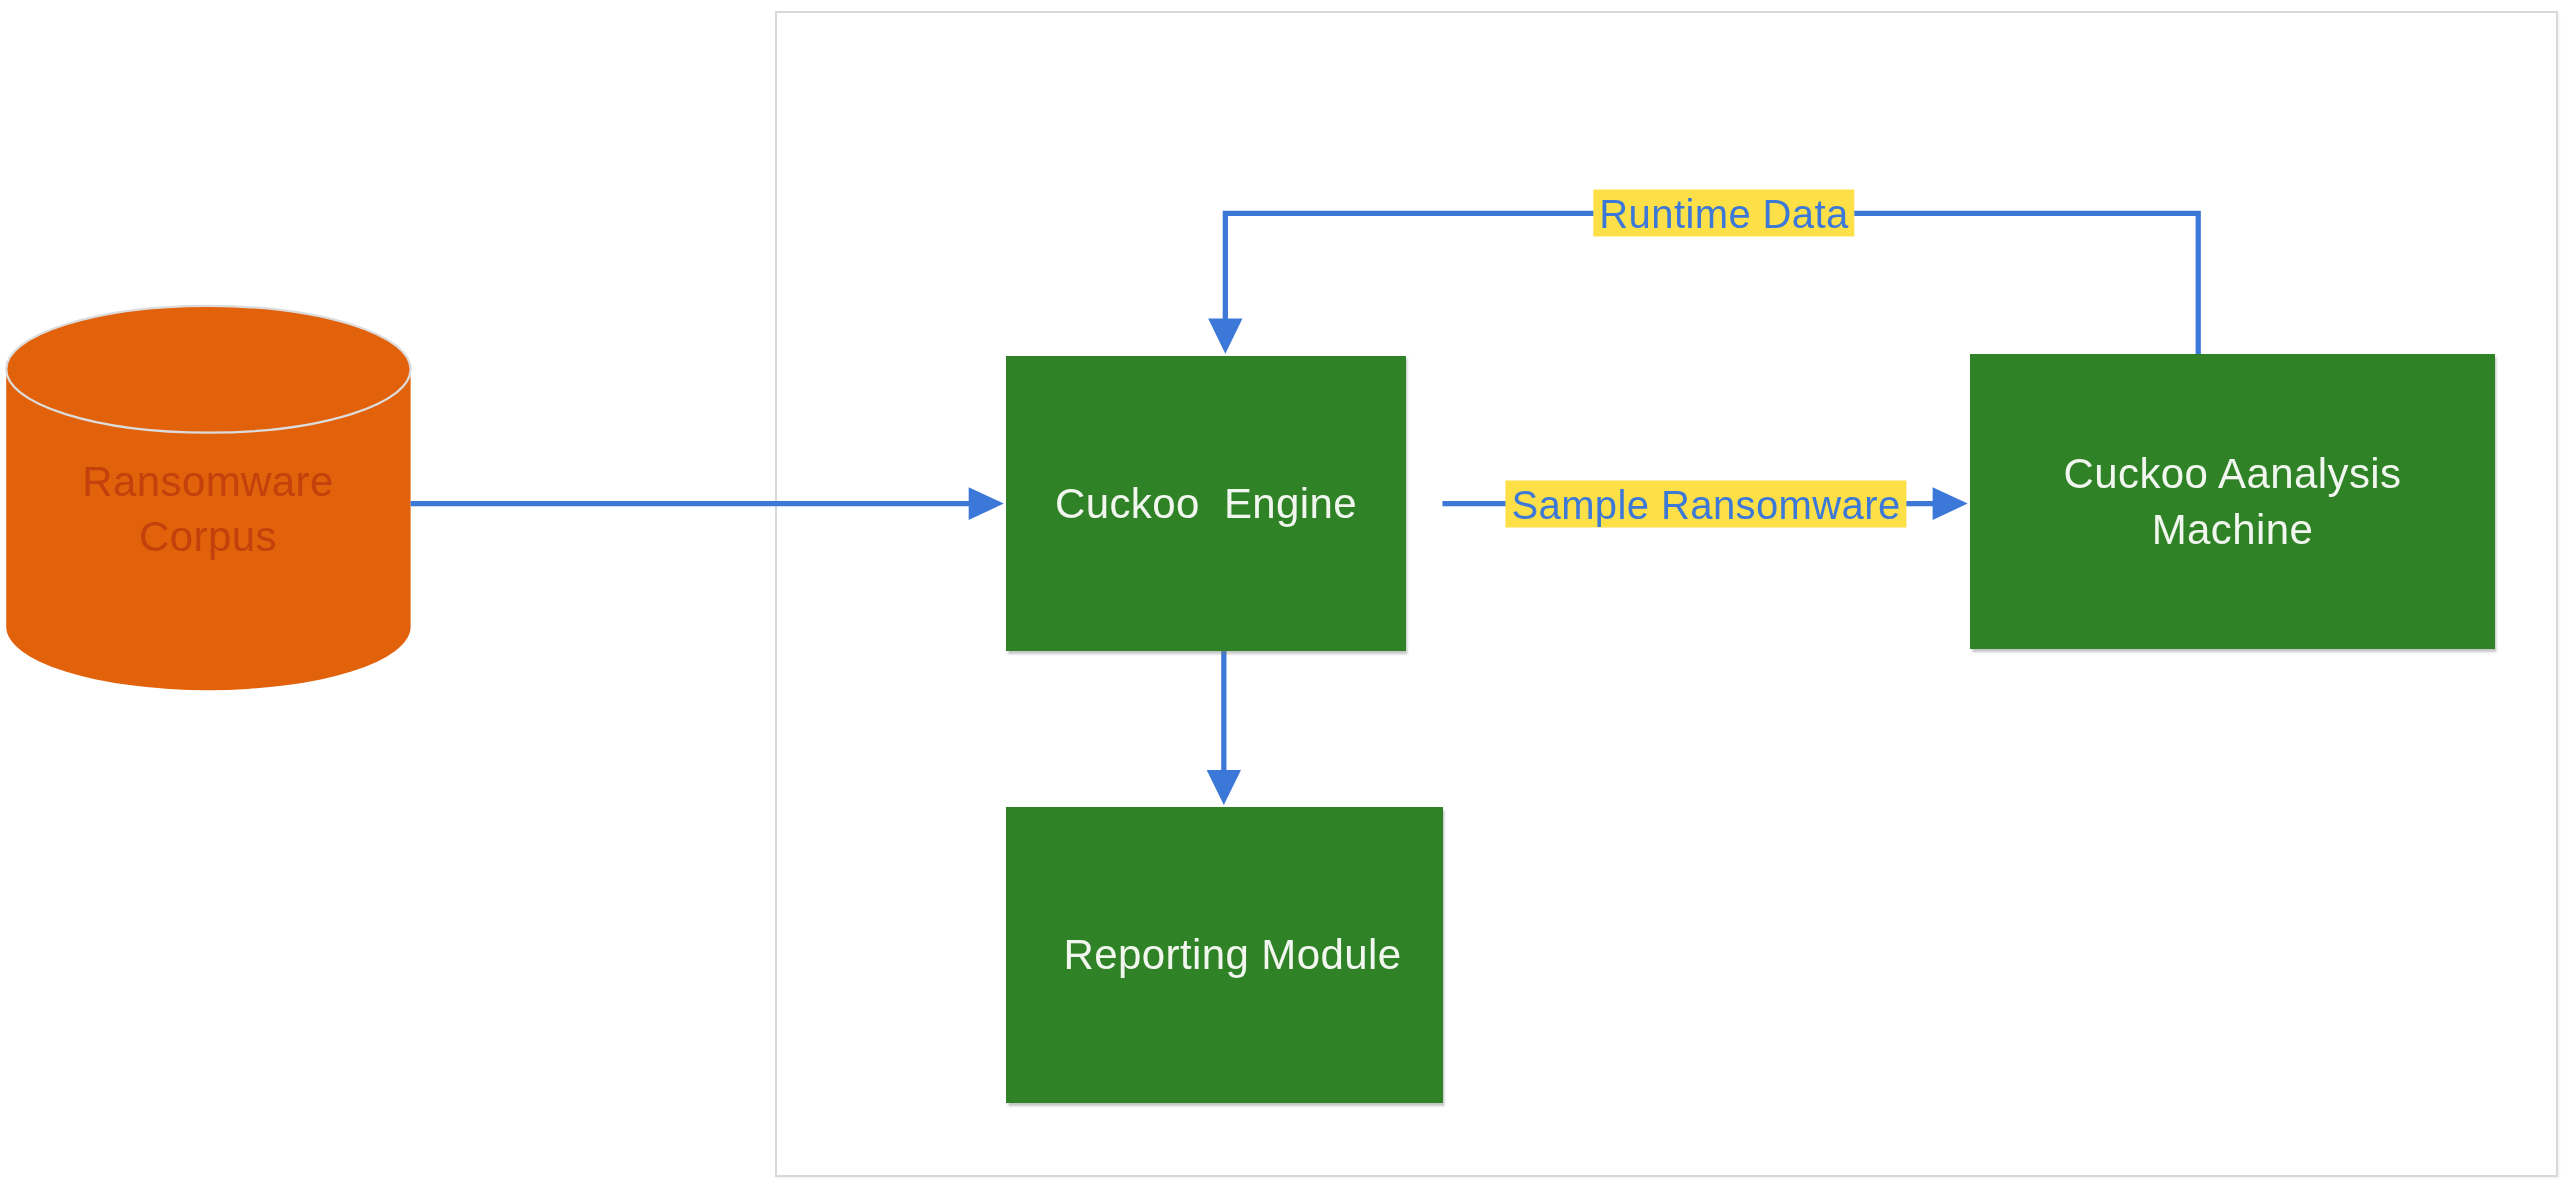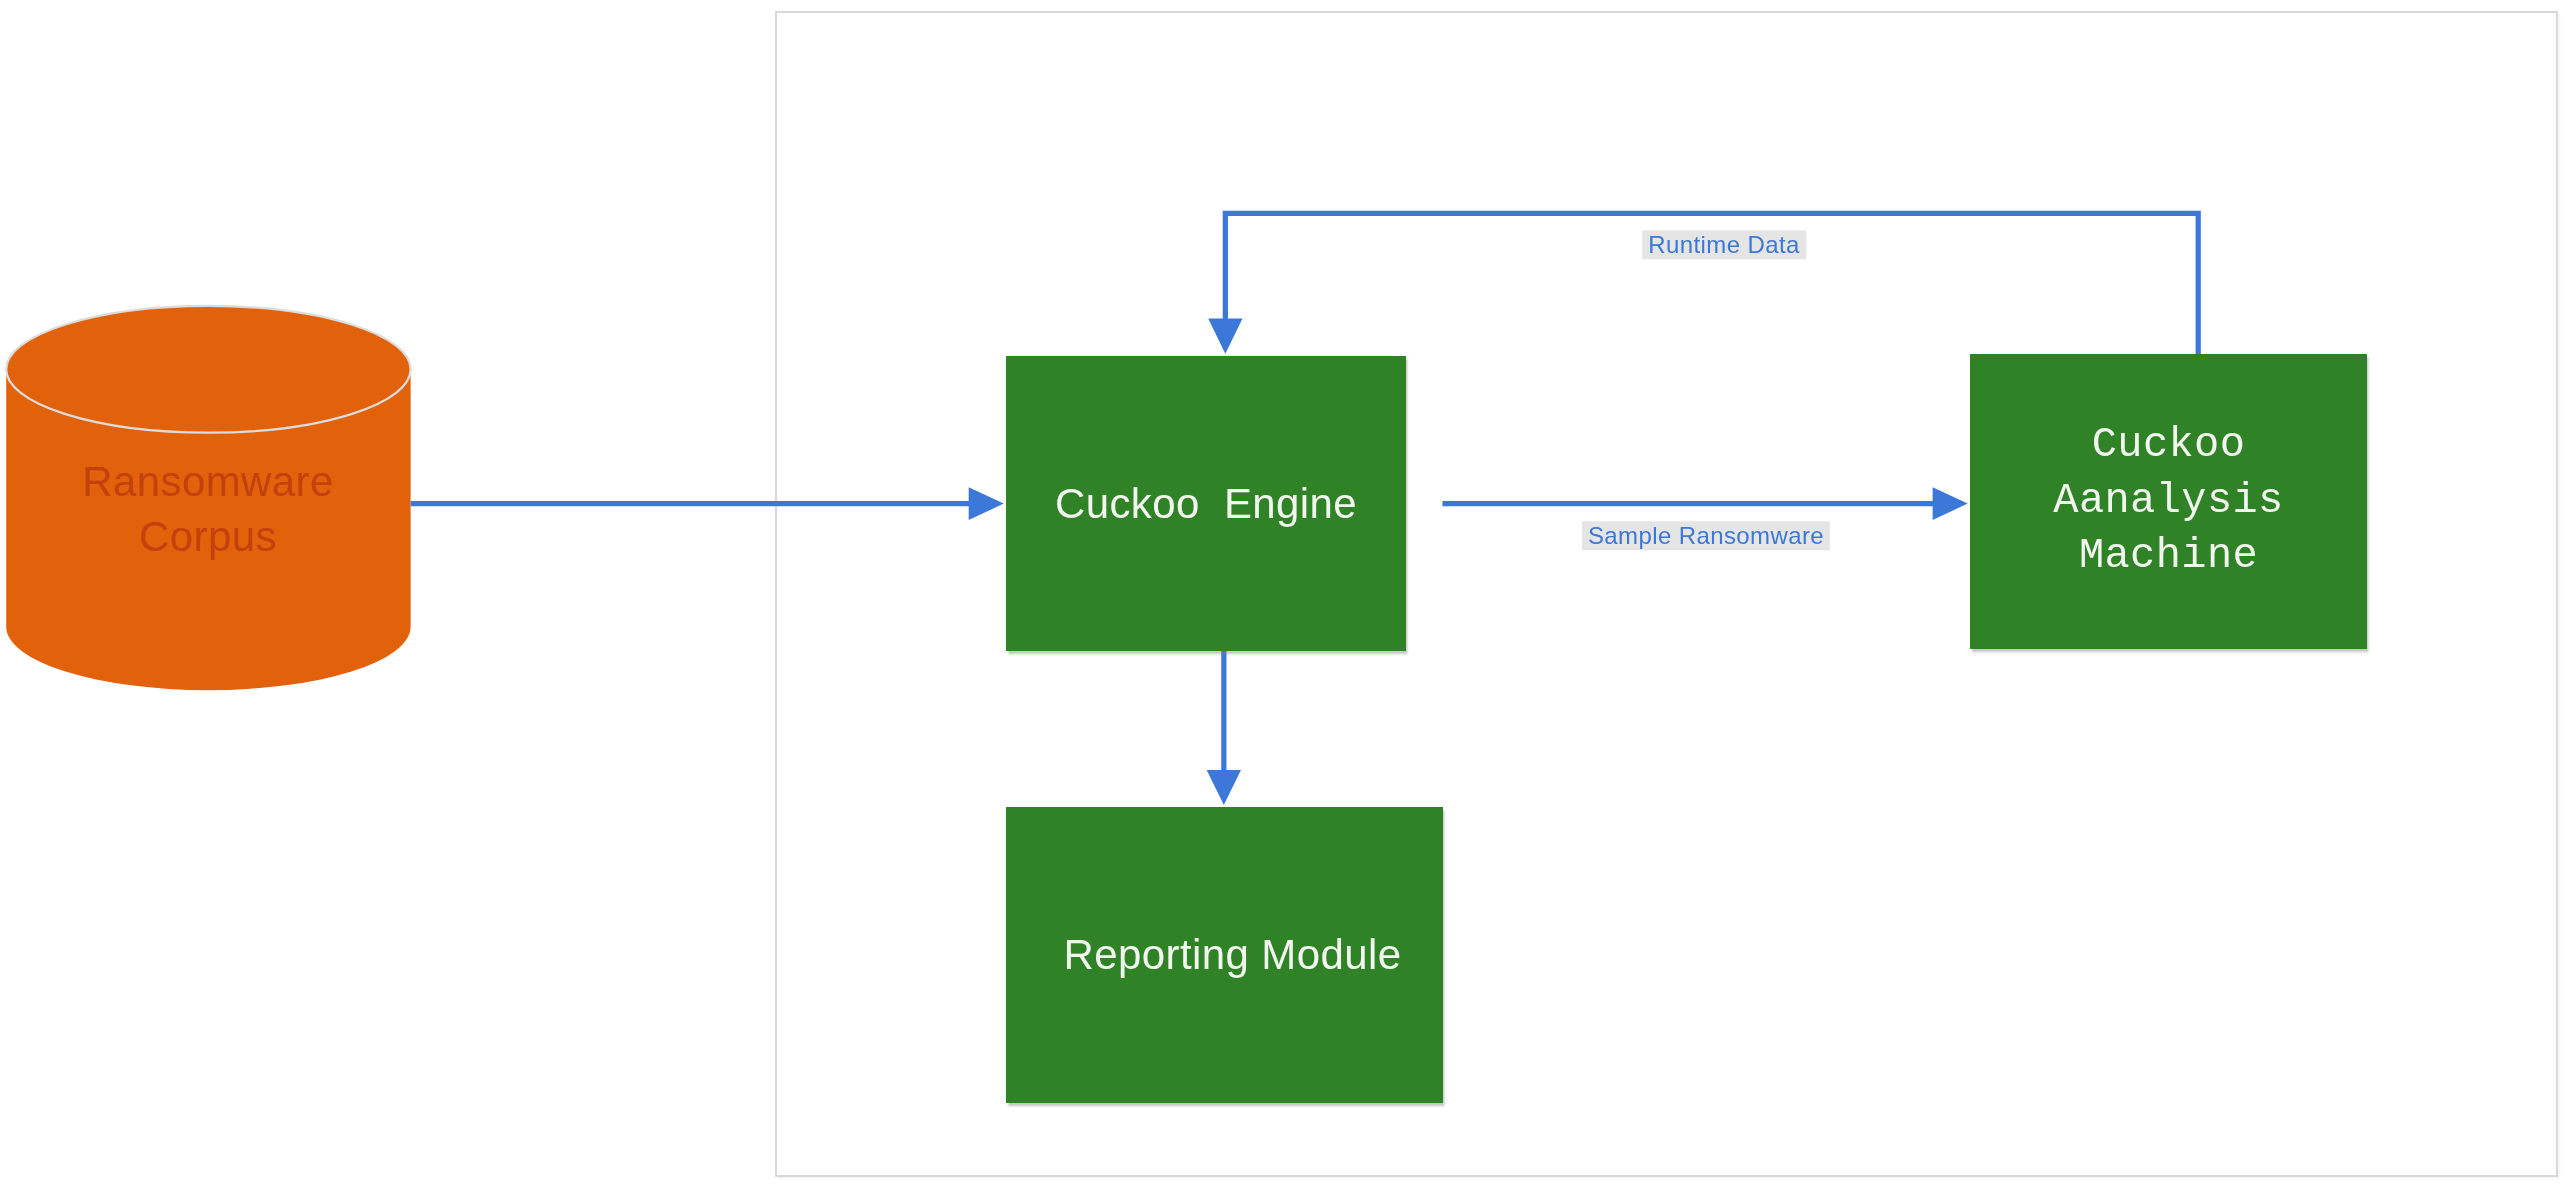--- a/index.html
+++ b/index.html
@@ -37,33 +37,32 @@
     line-height:1.32;
     white-space:pre-wrap;
     letter-spacing:0.4px;
   }
   .cyl-label-wrap{
     position:absolute;left:6px;top:328px;width:404px;height:362px;
     display:flex;align-items:center;justify-content:center;text-align:center;
   }
   .cyl-label-wrap .node-label{color:#c2410c;}
   .box-engine{left:1006px;top:356px;width:400px;height:295px;}
-  .box-analysis{left:1970px;top:354px;width:397px;height:295px;font-family:Liberation Mono, monospace;}
+  .box-analysis{left:1970px;top:354px;width:525px;height:295px;}
   .box-reporting{left:1006px;top:807px;width:437px;height:296px;padding-left:16px;}
   .edge-label{
     position:absolute;
     transform:translate(-50%,-50%);
     color:#3c78d8;
-    font-size:24px;
+    font-size:40px;
     line-height:1.1;
-    background:#e5e5e5;
+    background:#fde047;
     padding:1.5px 6px;
     white-space:nowrap;
     letter-spacing:0.4px;
-    margin-top:32px;
   }
   .lbl-runtime{left:1724px;top:213px;}
   .lbl-sample{left:1706px;top:504px;}
 </style>
 </head>
 <body>
 
 <div class="canvas">
 
   <div class="frame"></div>

